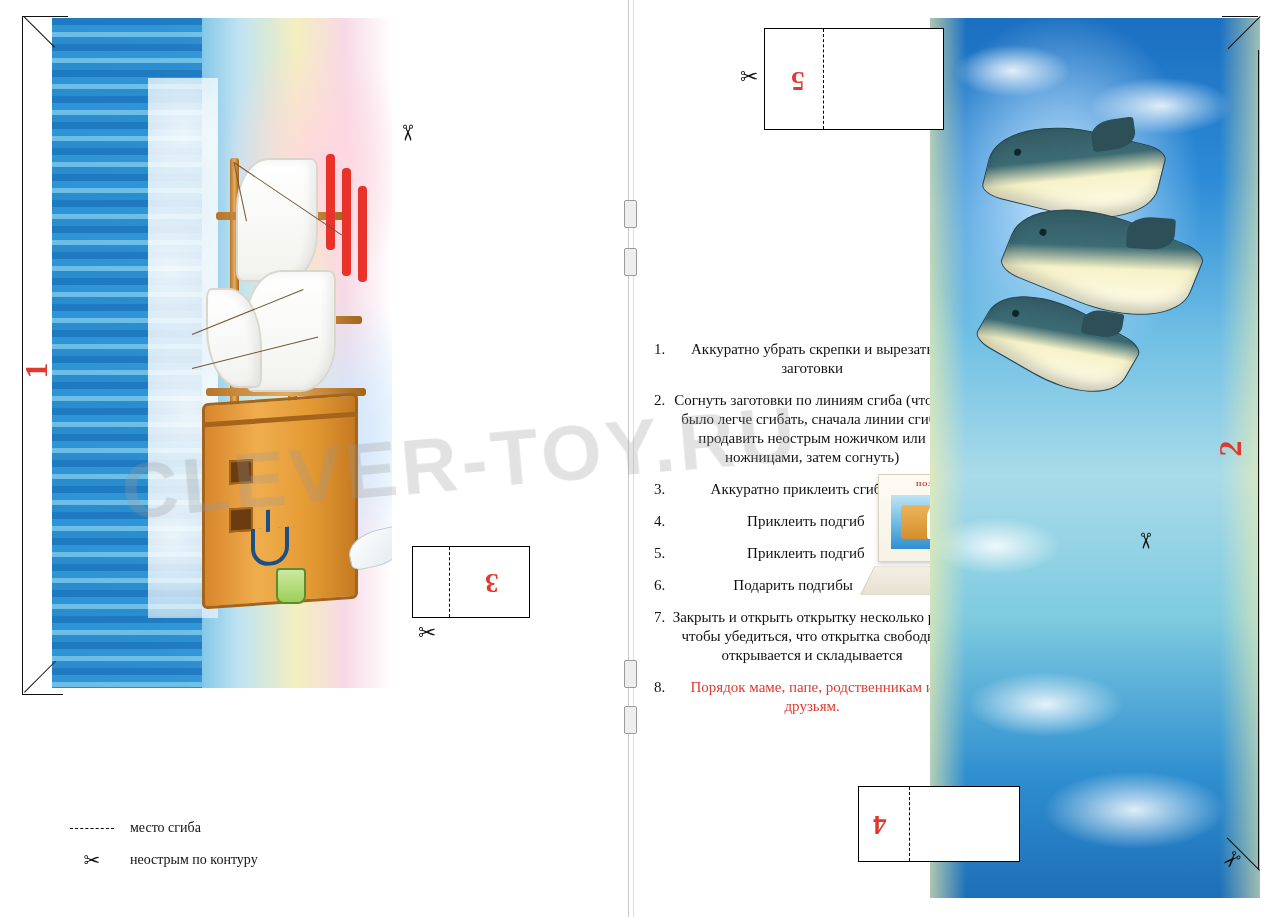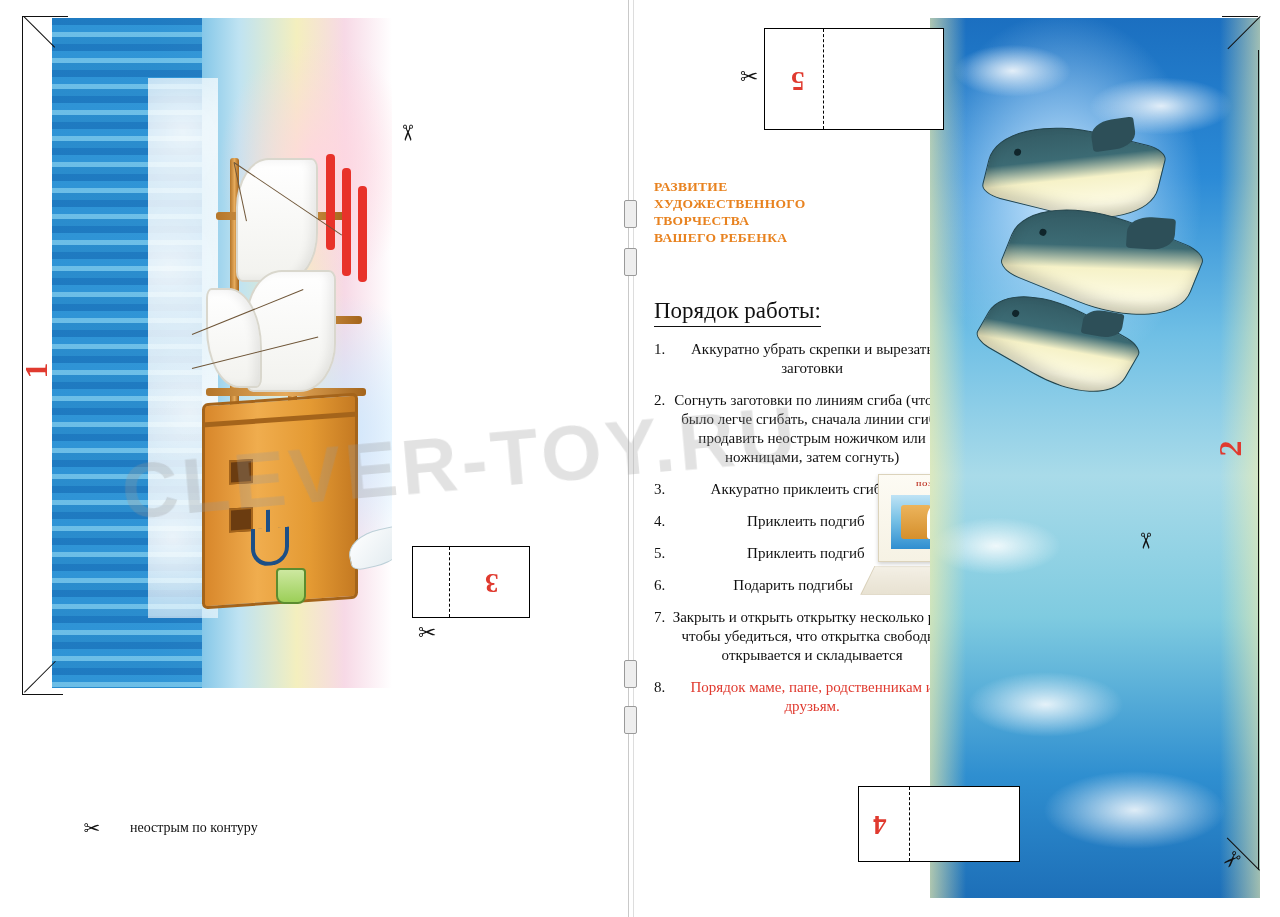--- a/index.html
+++ b/index.html
@@ -268,28 +268,21 @@
   </div>
   <div class="scissor" style="left:418px;top:622px;">✂</div>
 
   <div class="seam"></div>
   <div class="seam2"></div>
   <div class="staple" style="top:200px;"></div>
   <div class="staple" style="top:248px;"></div>
   <div class="staple" style="top:660px;"></div>
   <div class="staple" style="top:706px;"></div>
 
-  <div class="brand">
-    <div>РАЗВИТИЕ</div>
-    <div>ХУДОЖЕСТВЕННОГО</div>
-    <div>ТВОРЧЕСТВА</div>
-    <div>ВАШЕГО  РЕБЕНКА</div>
-  </div>
-
-  <div class="howto-title">Порядок работы:</div>
+
 
   <div class="steps">
 
     <div class="step">
       <span class="n">1.</span>
       <span class="t">Аккуратно убрать скрепки и вырезать заготовки</span>
     </div>
 
     <div class="step">
       <span class="n">2.</span>
@@ -382,20 +375,24 @@
   <div class="tab" style="left:858px;top:786px;width:160px;height:74px;">
     <div class="dash" style="left:50px;"></div>
     <div class="num" style="left:14px;top:22px;transform:rotate(180deg);">4</div>
   </div>
 
   <div class="scissor" style="left:1136px;top:530px;transform:rotate(90deg);">✂</div>
   <div class="scissor" style="left:1222px;top:848px;transform:rotate(135deg);">✂</div>
 
   <div class="legend">
     <div class="legend-row">
+      <span class="dashline"></span>
+      <span>место сгиба</span>
+    </div>
+    <div class="legend-row">
       <span class="sc">✂</span>
       <span>неострым по контуру</span>
     </div>
   </div>
 
   <div class="watermark">CLEVER-TOY.RU</div>
 
 </div>
 
 </body></html>

